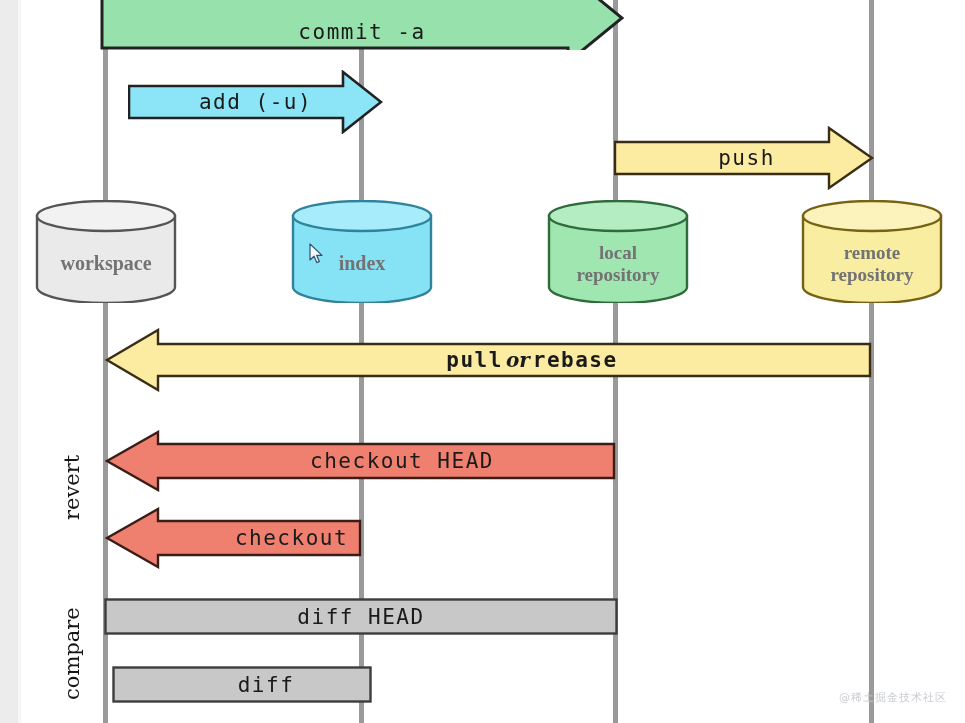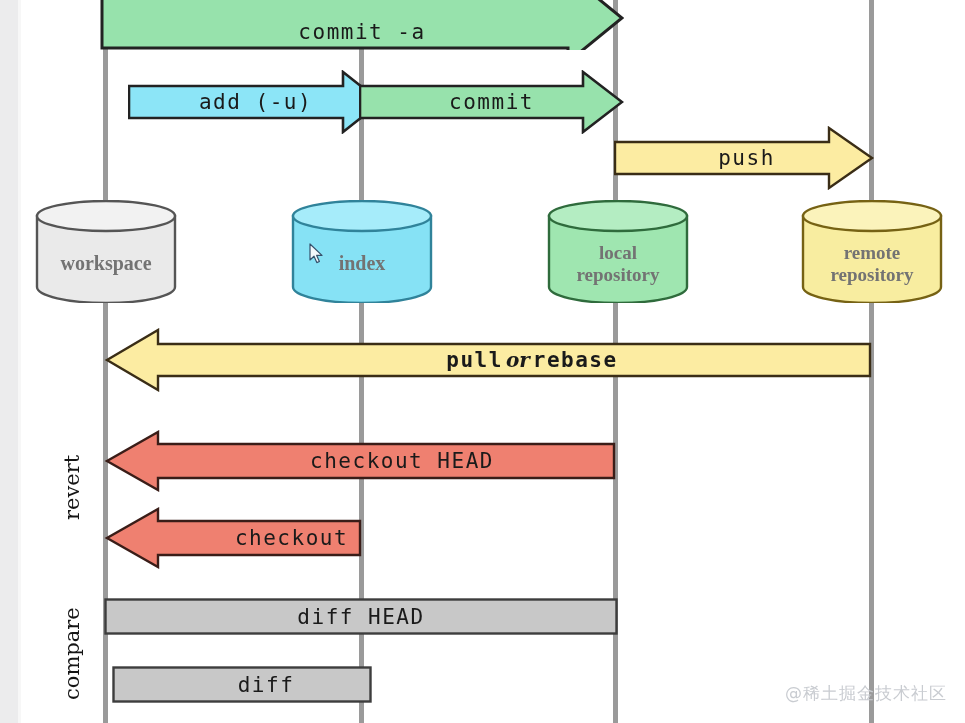--- a/index.html
+++ b/index.html
@@ -92,21 +92,21 @@
     transform: rotate(-90deg);
     transform-origin: left top;
     white-space: nowrap;
   }
   
   .watermark {
     position: absolute;
     right: 18px;
     bottom: 18px;
     font-family: "DejaVu Sans", sans-serif;
-    font-size: 17px;
+    font-size: 11px;
     color: #c9ccd1;
     letter-spacing: 1px;
     white-space: nowrap;
   }
   
   .cursor {
     position: absolute;
     pointer-events: none;
   }
 </style>
@@ -130,26 +130,20 @@
     <div class="shape-label" style="padding-top:14px;">commit -a</div>
   </div>
 
   <div class="shape" style="left:104px; top:70px; width:255px; height:64px;margin-left:24px;">
     <svg width="255" height="64" viewBox="0 0 255 64">
       <path d="M1,16 L215,16 L215,2 L253,32 L215,62 L215,48 L1,48 Z" fill="#8ce5f7" stroke="#222222" stroke-width="2.6" stroke-linejoin="miter"></path>
     </svg>
     <div class="shape-label" style="padding-right:36px;">add (-u)</div>
   </div>
 
-  <div class="shape" style="left:359px; top:70px; width:265px; height:64px;">
-    <svg width="265" height="64" viewBox="0 0 265 64">
-      <path d="M1,16 L224,16 L224,2 L263,32 L224,62 L224,48 L1,48 Z" fill="#97e2ac" stroke="#222222" stroke-width="2.6" stroke-linejoin="miter"></path>
-    </svg>
-    <div class="shape-label" style="padding-right:38px;">commit</div>
-  </div>
 
   <div class="shape" style="left:614px; top:126px; width:265px; height:64px;">
     <svg width="265" height="64" viewBox="0 0 265 64">
       <path d="M1,16 L215,16 L215,2 L258,32 L215,62 L215,48 L1,48 Z" fill="#fceca2" stroke="#3a2d16" stroke-width="2.4" stroke-linejoin="miter"></path>
     </svg>
     <div class="shape-label" style="padding-right:44px;">push</div>
   </div>
 
   <div class="cyl" style="left:34px; top:200px; width:144px; height:103px;">
     <svg width="144" height="103" viewBox="0 0 144 103">

